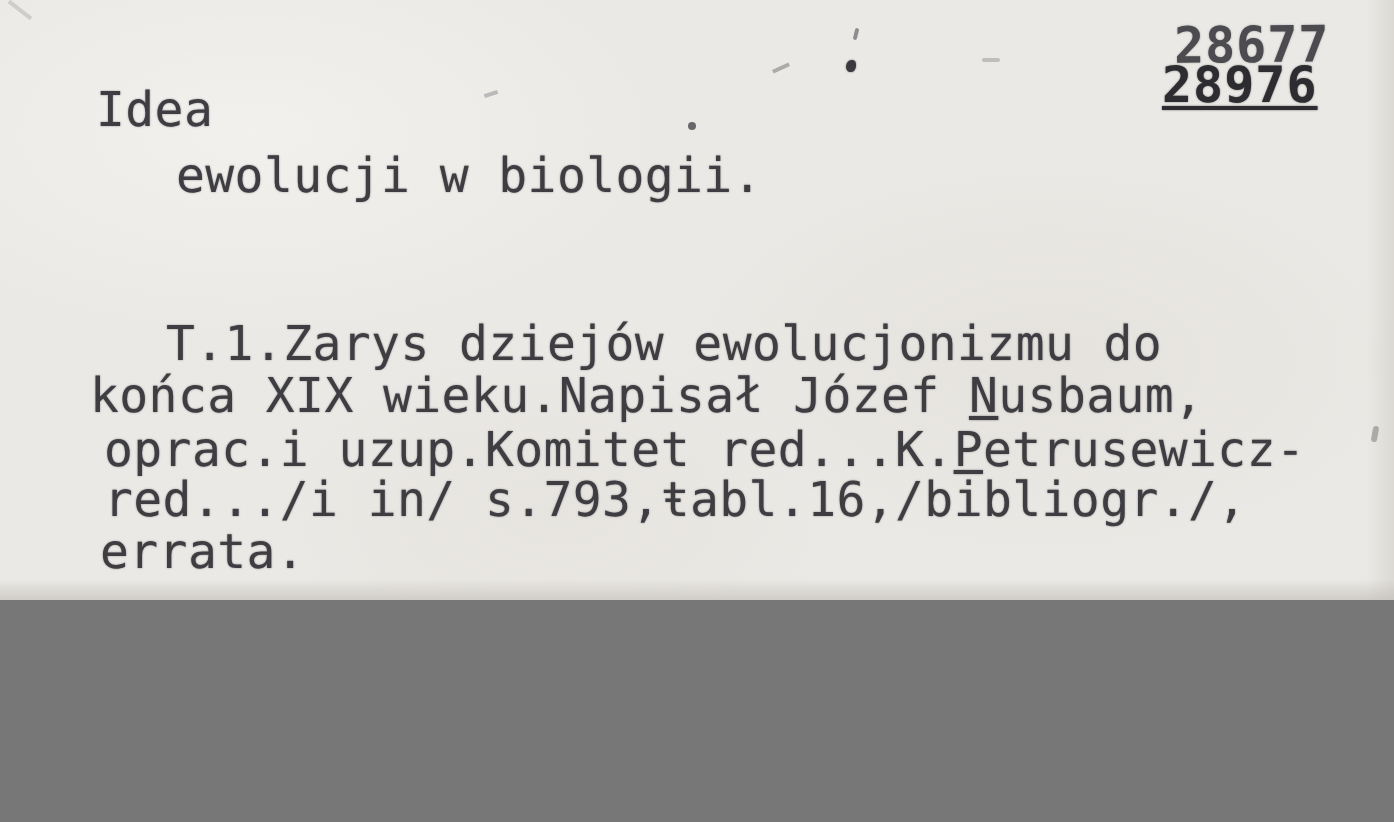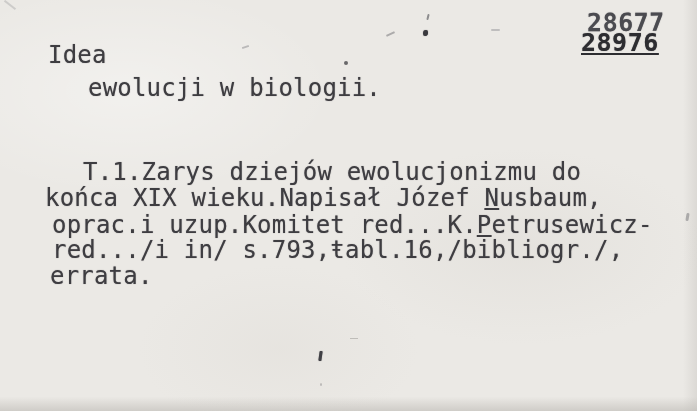--- a/index.html
+++ b/index.html
@@ -1,18 +1,18 @@
 <!DOCTYPE html>
 <html><head>
 <meta charset="utf-8">
 <style>
   html,body{margin:0;padding:0;background:#777;}
   .card{
     position:relative;
-    width:697px;height:411px;
+    width:697px;height:300px;
     overflow:hidden;
     background-color:var(--paper,#ebe9e5);
     background-image:
       radial-gradient(ellipse 300px 150px at 18% 22%, rgba(255,255,255,0.35), rgba(255,255,255,0) 70%),
       radial-gradient(ellipse 260px 140px at 75% 60%, rgba(210,206,200,0.25), rgba(210,206,200,0) 70%),
       radial-gradient(ellipse 200px 120px at 40% 85%, rgba(214,210,204,0.22), rgba(214,210,204,0) 70%),
       linear-gradient(to bottom, rgba(200,197,192,0) 96.5%, rgba(184,181,176,0.55) 100%),
       linear-gradient(to right, rgba(200,197,192,0) 98%, rgba(196,193,188,0.4) 100%);
     font-family:"DejaVu Sans Mono","Liberation Mono",monospace;
   }

